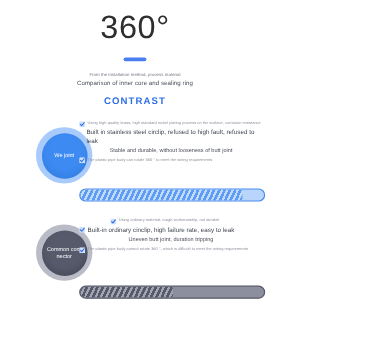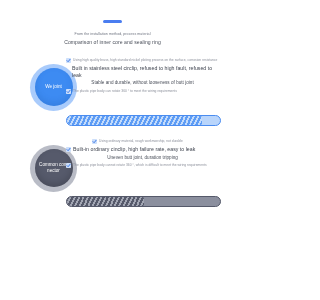--- a/index.html
+++ b/index.html
@@ -190,25 +190,27 @@
     background:
       repeating-linear-gradient(115deg,
         #55596a 0px, #55596a 2.2px,
         #a2a6b3 2.2px, #a2a6b3 4.0px);
   }
 </style>
 </head>
 <body>
 
 <div class="header">
+  <div class="title-main">360°</div>
   <div class="divider"></div>
   <div class="lead-lines">
     <div class="lead-line">From the installation method, process material</div>
     <div class="lead-line l2">Comparison of inner core and sealing ring</div>
   </div>
+  <div class="contrast-word">CONTRAST</div>
 </div>
 
 <div class="block block-blue">
 
   <div class="badge-wrap">
     <div class="badge-ring"></div>
     <div class="badge-core">We joint</div>
   </div>
 
   <div class="bullets">

